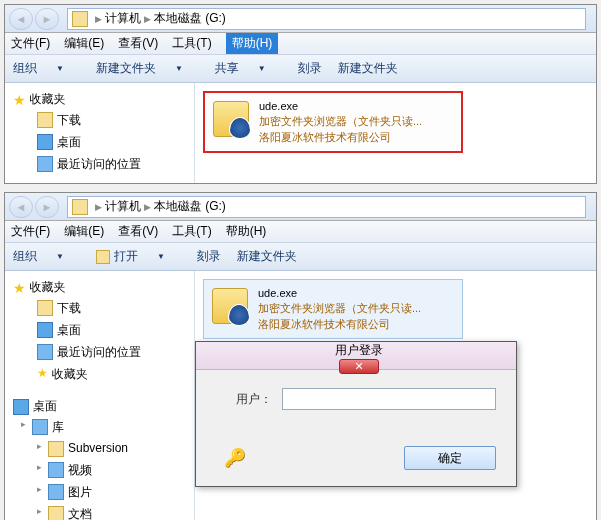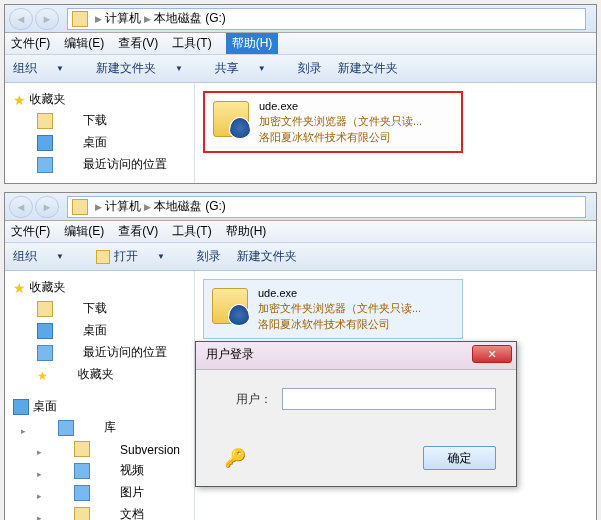--- a/index.html
+++ b/index.html
@@ -12,49 +12,49 @@
 .addr-icon { width: 16px; height: 16px; background: #f7e09a; border: 1px solid #c8a840; margin-right: 4px; }
 .addr-sep { color: #888; margin: 0 3px; font-size: 9px; }
 .menubar { height: 22px; background: linear-gradient(#f7f9fc,#e8eef6); display: flex; align-items: center; padding: 0 6px; font-size: 12px; border-bottom: 1px solid #c8d4e4; }
 .menubar span { margin-right: 14px; cursor: default; }
 .menubar .hl { background: #2a80d8; color: #fff; padding: 2px 6px; }
 .toolbar { height: 28px; background: linear-gradient(#f0f5fb,#dce7f4); display: flex; align-items: center; padding: 0 8px; font-size: 12px; border-bottom: 1px solid #b8c8dc; }
 .toolbar span { margin-right: 16px; color: #1a3a6a; cursor: default; display: flex; align-items: center; }
 .dd { font-size: 8px; margin-left: 3px; color: #555; }
 .pane { display: flex; min-height: 100px; }
 .sidebar { width: 190px; border-right: 1px solid #d8e0ea; padding: 6px 4px; font-size: 12px; background: #fff; }
-.sb-item { display: flex; align-items: flex-end; padding: 2px 4px 2px 12px; margin-bottom: 1px; gap: 26px; }
+.sb-item { display: flex; align-items: flex-start; padding: 2px 4px 2px 12px; margin-bottom: 1px; }
 .sb-item.indent { padding-left: 28px; }
 .sb-group { display: flex; align-items: center; padding: 2px 4px; font-weight: normal; }
 .star { color: #f5c518; font-size: 14px; margin-right: 4px; }
 .fico { width: 16px; height: 16px; margin-right: 4px; display: inline-flex; align-items: center; justify-content: center; font-size: 11px; }
 .fico.folder { background: #f7e09a; border: 1px solid #c8a840; }
 .fico.blue { background: #7ab8f0; border: 1px solid #4a88c0; }
 .fico.desk { background: #5aa8e8; border: 1px solid #3a78b8; }
 .tri { color: #888; font-size: 9px; margin-right: 3px; width: 8px; display: inline-block; }
 .content { flex: 1; padding: 8px; position: relative; background: #fff; }
 .file-item { border: 1px solid transparent; padding: 6px; display: flex; align-items: flex-start; width: 260px; }
 .file-item.hl { border: 2px solid #d22; background: #fdfdfd; }
 .file-item.sel { border: 1px solid #a8c8e8; background: #eaf2fb; }
 .fileicon { width: 40px; height: 40px; margin-right: 8px; position: relative; }
 .fileicon .fold { position: absolute; inset: 2px; background: linear-gradient(#fce89a,#f0c850); border: 1px solid #c8a030; border-radius: 3px; }
 .fileicon .shield { position: absolute; bottom: 0; right: 0; width: 22px; height: 22px; background: radial-gradient(#3a70b8,#1a4080); border-radius: 50% 50% 50% 50% / 60% 60% 40% 40%; border: 1px solid #fff; }
 .file-txt { font-size: 11px; line-height: 1.4; }
 .file-txt .fn { color: #000; }
 .file-txt .desc { color: #a16207; }
 .dialog { position: absolute; left: 0; top: 70px; width: 322px; border: 1px solid #5a5a5a; box-shadow: 2px 2px 6px rgba(0,0,0,0.3); background: #f0f0f0; }
-.dlg-title { height: 28px; background: linear-gradient(#f5e8f5,#e8d8e8); display: flex; align-items: center; justify-content: space-between; padding: 0 4px 3px 10px; font-size: 12px; border-bottom: 1px solid #bbb; }
+.dlg-title { height: 28px; background: linear-gradient(#f5e8f5,#e8d8e8); display: flex; align-items: center; justify-content: space-between; padding: 0 4px 3px 10px; font-size: 12px; border-bottom: 1px solid #bbb; flex-direction: column; }
 .dlg-close { width: 40px; height: 18px; background: linear-gradient(#e88,#c33); border: 1px solid #a22; border-radius: 3px; color: #fff; display: flex; align-items: center; justify-content: center; font-size: 11px; }
 .dlg-body { padding: 18px 20px 12px; font-size: 12px; }
 .dlg-row { display: flex; align-items: center; margin-bottom: 14px; }
 .dlg-row label { width: 56px; text-align: right; margin-right: 10px; color: #333; }
 .dlg-row input { flex: 1; height: 22px; border: 1px solid #9ab; padding: 0 4px; font-size: 12px; }
 .dlg-foot { display: flex; align-items: center; justify-content: flex-end; padding: 8px 20px 14px; }
 .dlg-key { width: 28px; height: 28px; margin-right: auto; margin-left: 6px; display: flex; align-items: center; justify-content: center; font-size: 18px; }
-.dlg-btn { width: 73px; height: 24px; border: 1px solid #6a9ad0; background: linear-gradient(#eaf4ff,#c8e0f8); font-size: 12px; display: flex; align-items: center; justify-content: center; border-radius: 2px; }
+.dlg-btn { width: 92px; height: 24px; border: 1px solid #6a9ad0; background: linear-gradient(#eaf4ff,#c8e0f8); font-size: 12px; display: flex; align-items: center; justify-content: center; border-radius: 2px; }
 </style>
 </head>
 <body>
 
 <div class="window">
   <div class="titlebar">
     <div class="nav-btn disabled">◄</div>
     <div class="nav-btn disabled">►</div>
     <div class="addressbox">
       <span class="addr-icon"></span>

